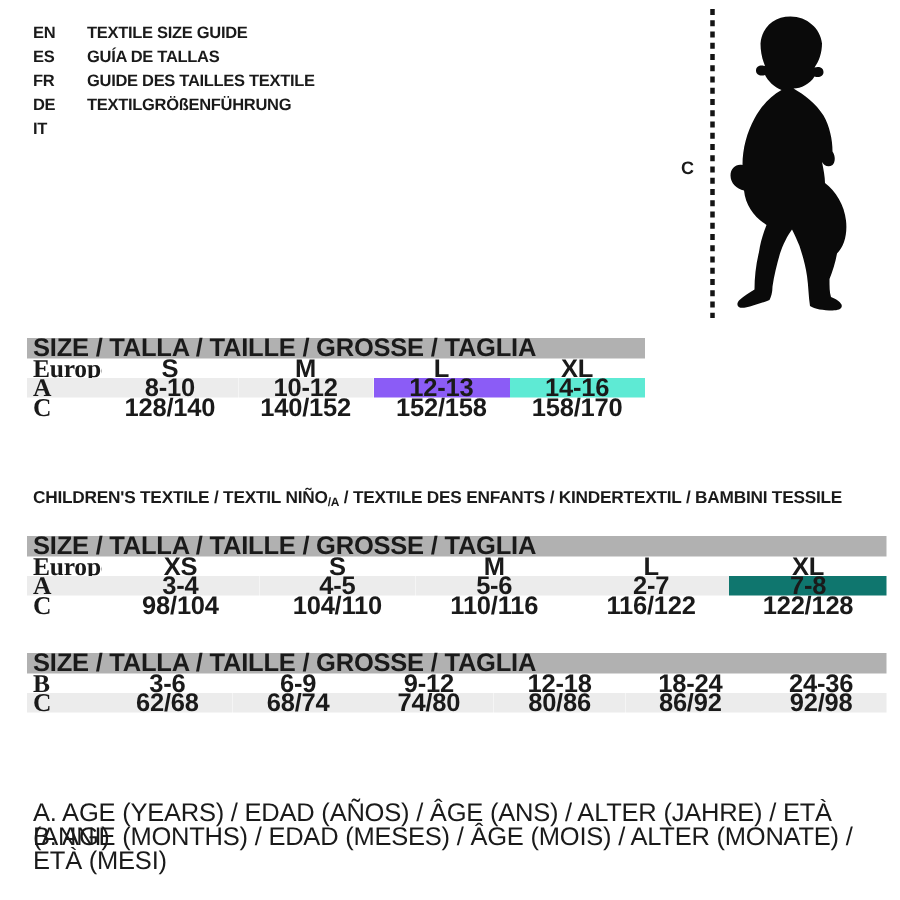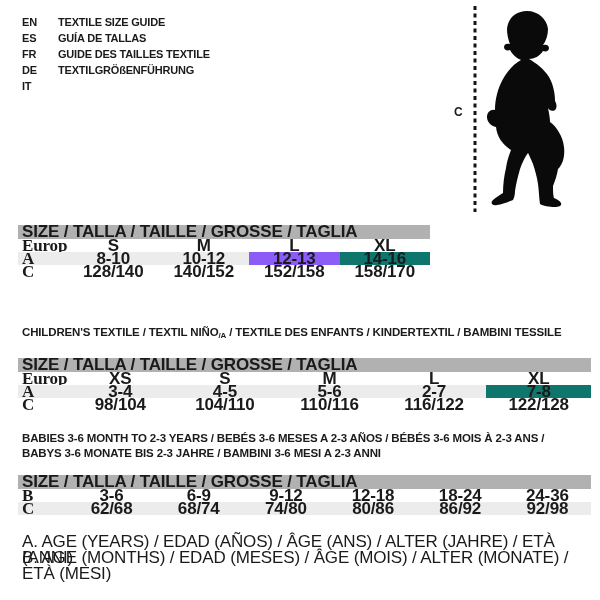--- a/index.html
+++ b/index.html
@@ -132,21 +132,21 @@
           <td>S</td>
           <td>M</td>
           <td>L</td>
           <td>XL</td>
         </tr>
         <tr>
           <td class="row-label" style="background: rgb(236, 236, 236);">A</td>
           <td style="background: rgb(236, 236, 236);">8-10</td>
           <td style="background: rgb(236, 236, 236);">10-12</td>
           <td style="background: #8b5cf6;">12-13</td>
-          <td style="background: #0f766e;">14-16</td>
+          <td style="background: #5eead4;">14-16</td>
         </tr>
         <tr>
           <td class="row-label">C</td>
           <td>128/140</td>
           <td>140/152</td>
           <td>152/158</td>
           <td>158/170</td>
         </tr>
       </tbody>
     </table>
@@ -191,24 +191,20 @@
           <td>104/110</td>
           <td>110/116</td>
           <td>116/122</td>
           <td>122/128</td>
         </tr>
       </tbody>
     </table>
 </section>
 
 <section class="size-section s2">
-  <h2 class="section-title">
-      <div><span>BABIES 3-6 MONTH TO 2-3 YEARS / BEBÉS 3-6 MESES A 2-3 AÑOS / BÉBÉS 3-6 MOIS À 2-3 ANS /</span></div>
-      <div><span>BABYS 3-6 MONATE BIS 2-3 JAHRE / BAMBINI 3-6 MESI A 2-3 ANNI</span></div>
-    </h2>
   <table class="size-table">
       <colgroup>
         <col class="label-col">
         <col>
         <col>
         <col>
         <col>
         <col>
         <col>
       </colgroup>

